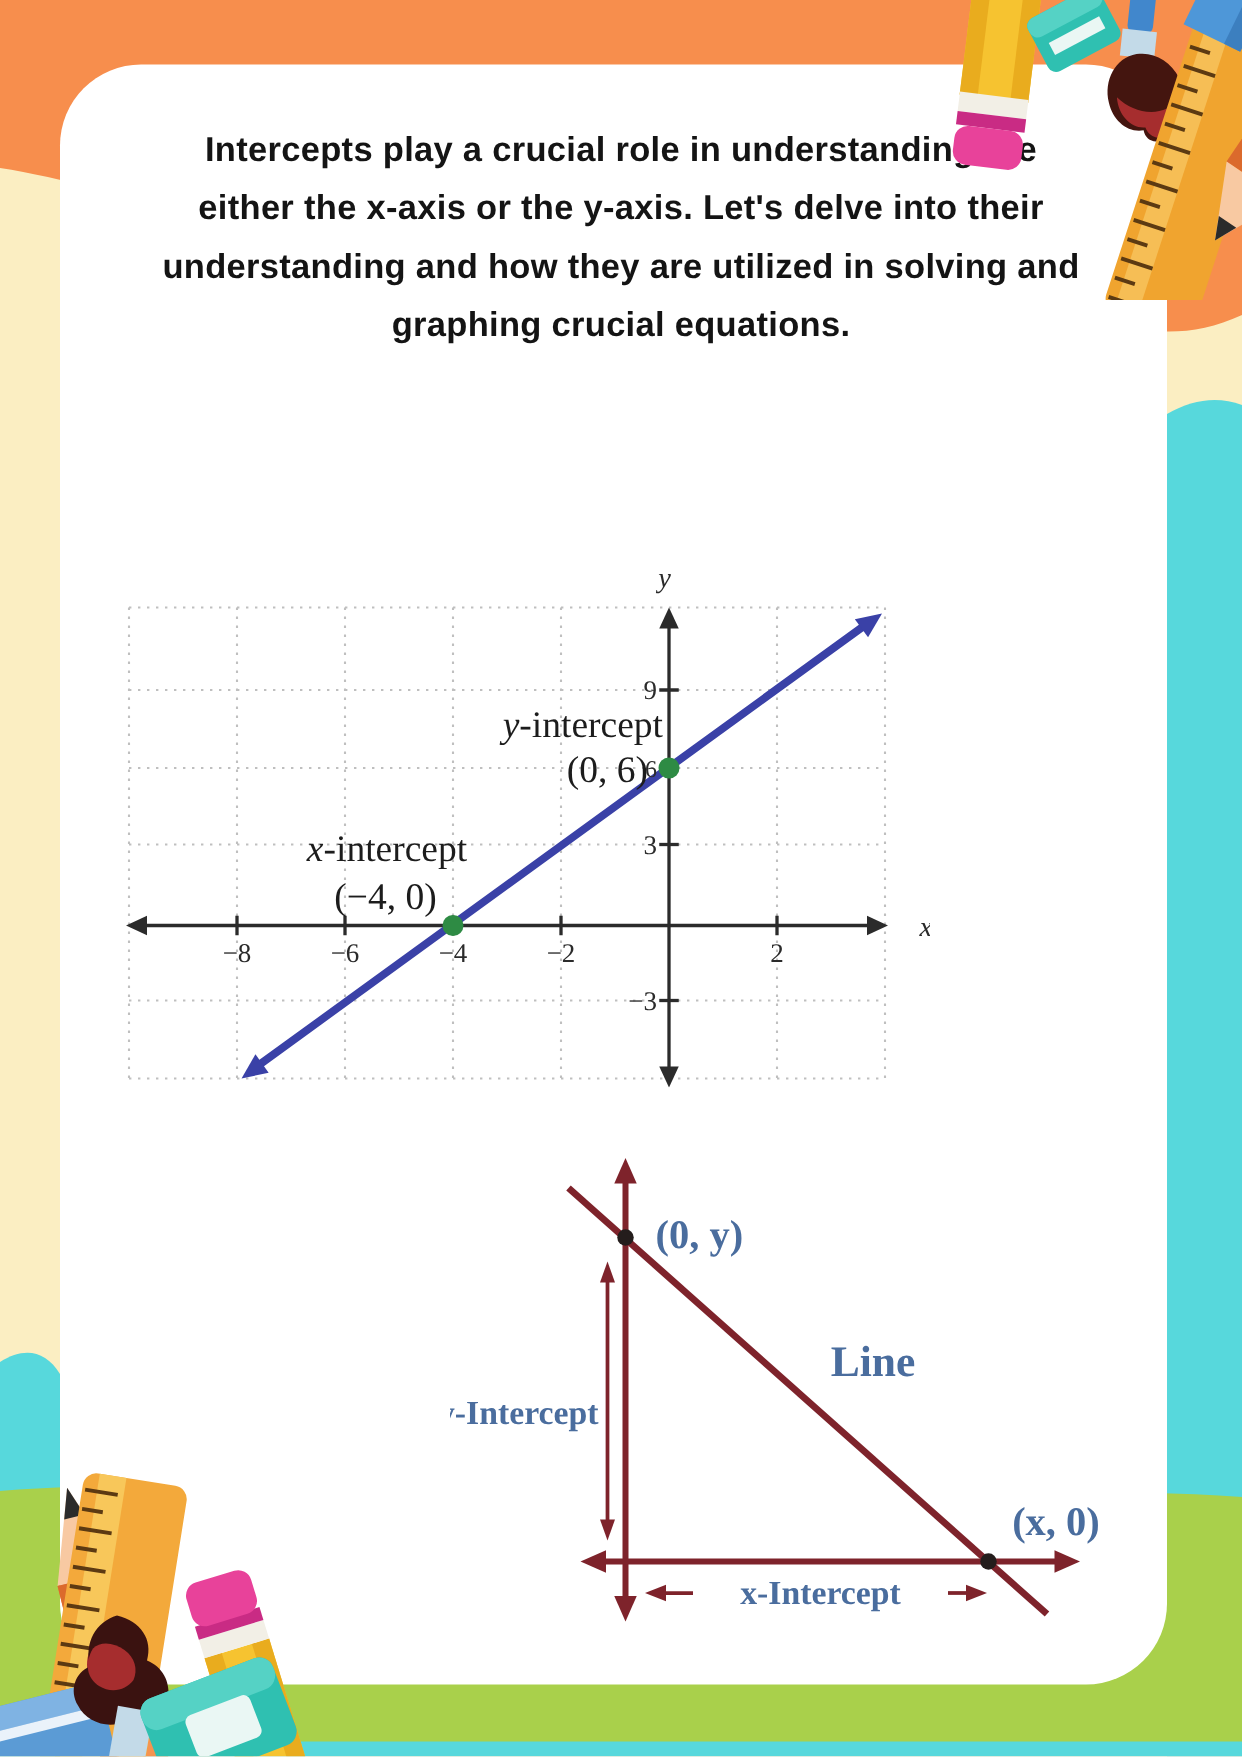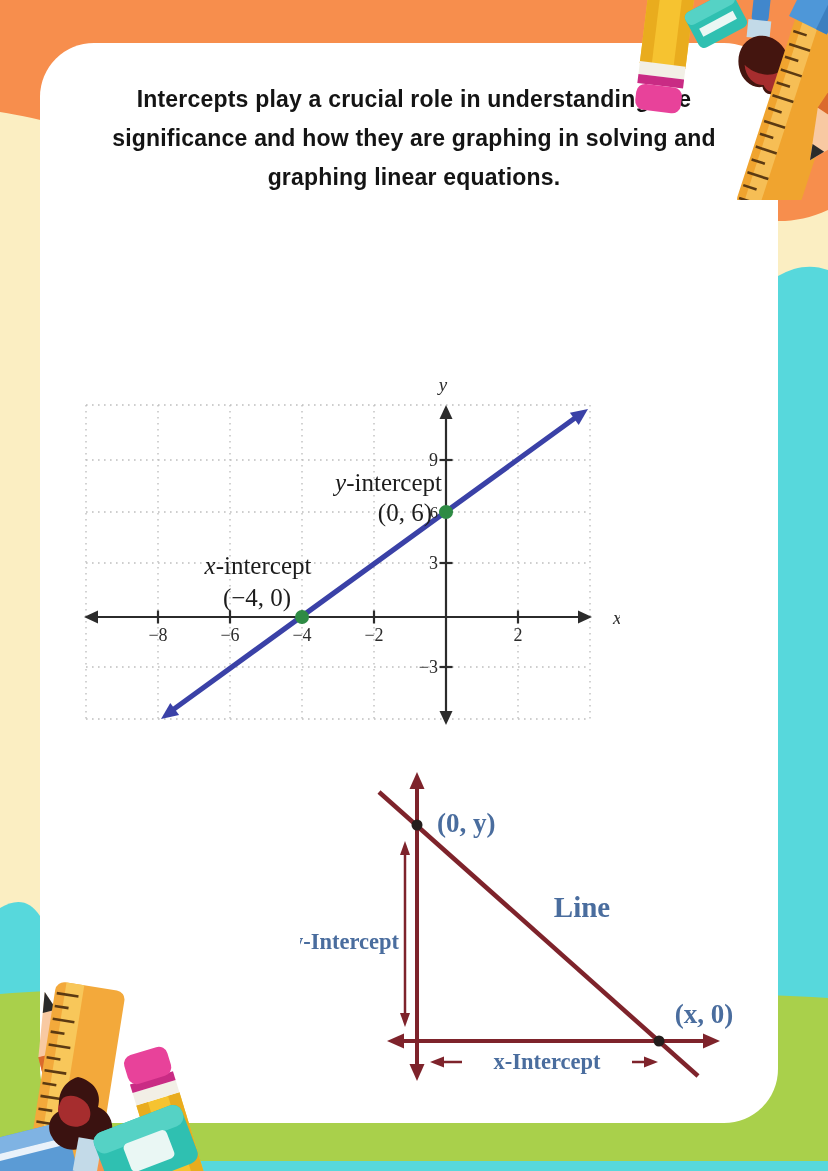--- a/index.html
+++ b/index.html
@@ -31,22 +31,23 @@
     <path d="M778,276 C795,266 812,264 828,270 V1171 H778 Z" fill="#57D8DC"></path>
     <path d="M0,908 C16,898 30,900 40,916 V1171 H0 Z" fill="#57D8DC"></path>
     <path d="M0,994 C120,984 300,998 520,996 C640,995 740,992 828,998 V1163 H0 Z" fill="#A9D04B"></path>
     <rect x="0" y="1161" width="828" height="10" fill="#57D8DC"></rect>
   </svg>
 
   <div class="card"></div>
 
   <div class="intro">
     <div class="ln">Intercepts play a crucial role in understanding the</div>
-    <div class="ln">significance and how they are graphing in solving and</div>
-    <div class="ln">graphing linear equations.</div>
+    <div class="ln">either the x-axis or the y-axis. Let's delve into their</div>
+    <div class="ln">understanding and how they are utilized in solving and</div>
+    <div class="ln">graphing crucial equations.</div>
   </div>
 
   <svg class="graph1" width="540" height="350" viewBox="0 0 540 350">
 
     <g stroke="#bfbfbf" stroke-width="1.4" stroke-dasharray="1.6 4.4">
       <line x1="6" y1="30" x2="6" y2="344"></line>
       <line x1="78" y1="30" x2="78" y2="344"></line>
       <line x1="150" y1="30" x2="150" y2="344"></line>
       <line x1="222" y1="30" x2="222" y2="344"></line>
       <line x1="294" y1="30" x2="294" y2="344"></line>

